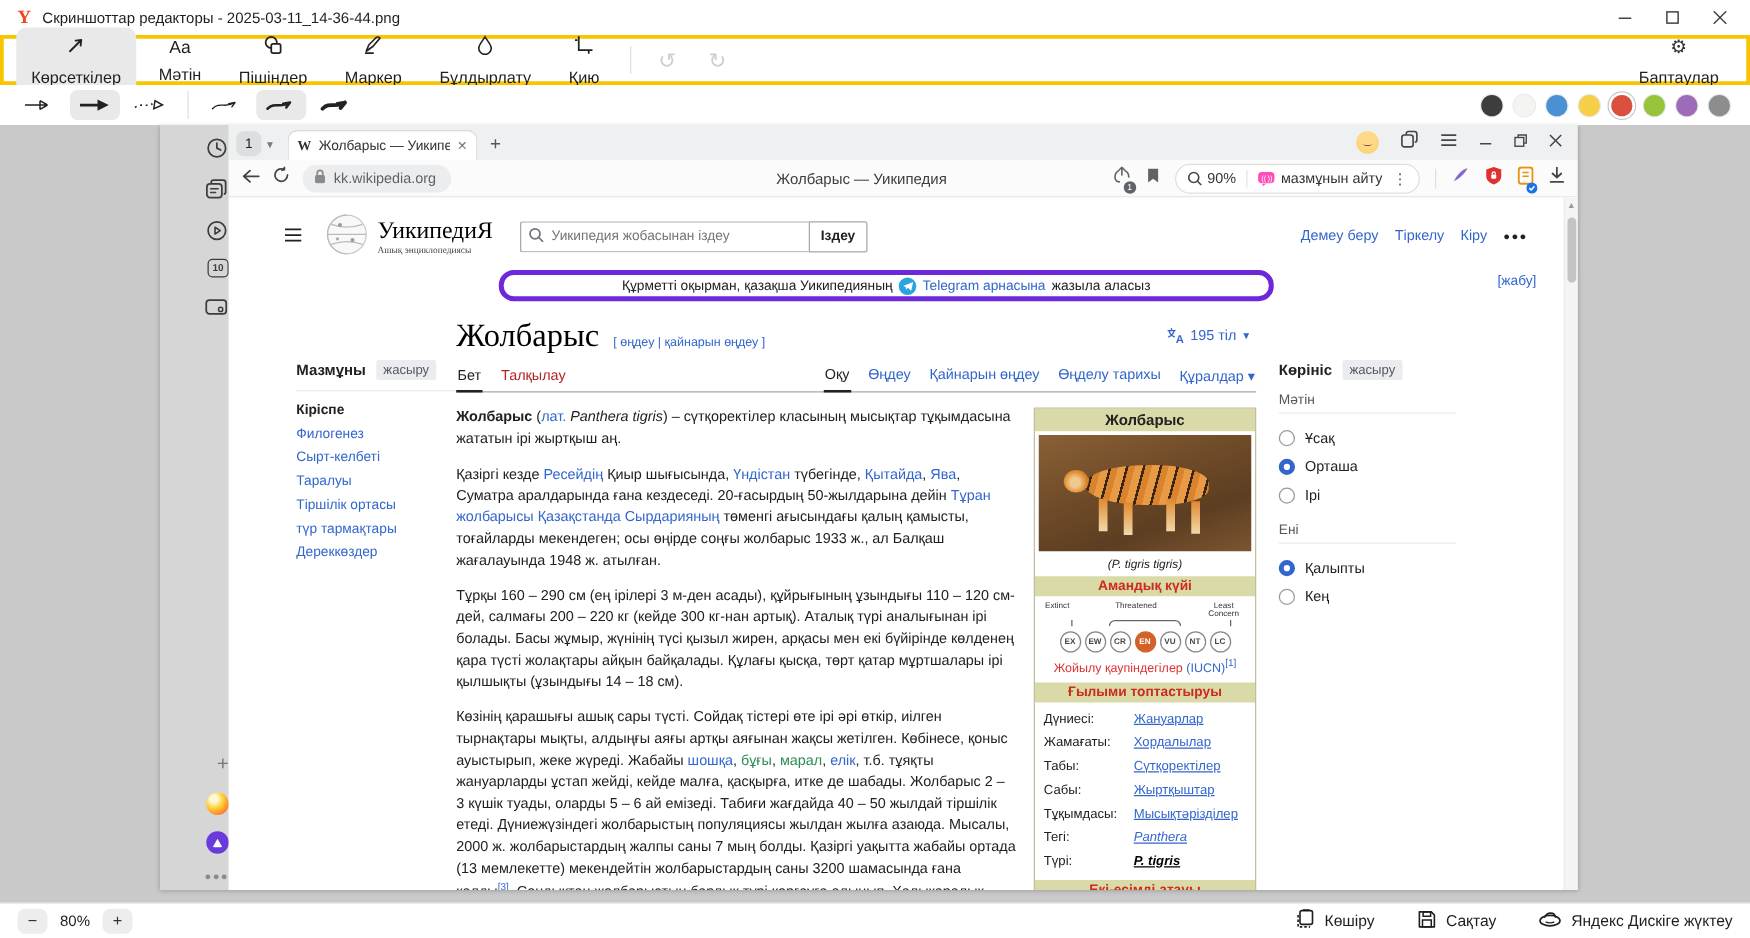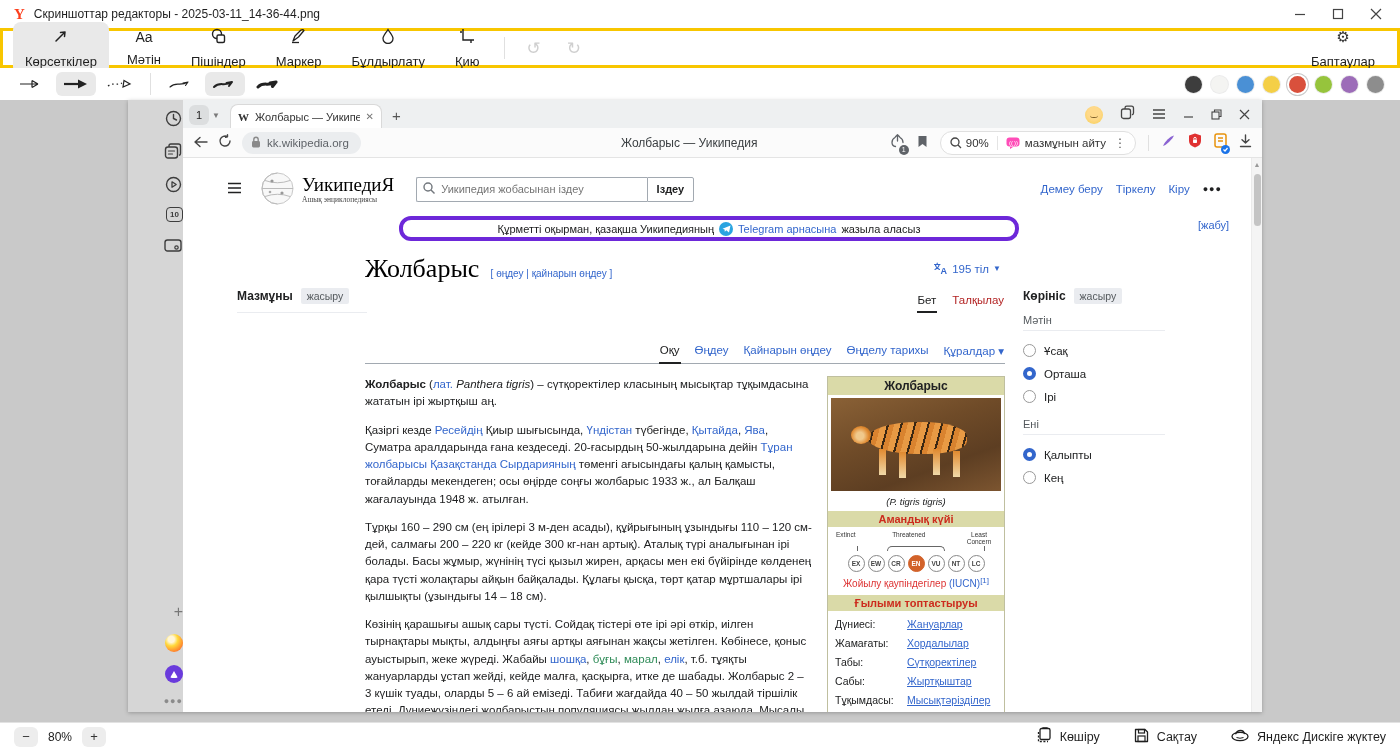--- a/index.html
+++ b/index.html
@@ -100,21 +100,21 @@
   .wtoc .toctitle b { font-size:12px; }
   .chip { background:#eaecf0; border-radius:2px; font-size:10.5px; color:#54595d; padding:2px 6px; }
   .tocitem { font-size:11px; line-height:19px; display:block; }
   .tocitem.current { color:#202122; font-weight:bold; }
 
   .wcontent { position:absolute; left:182px; top:96px; width:640px; }
   .wtitlerow { position:relative; }
   .wtitlerow h1 { font-family:"Liberation Serif",serif; font-weight:normal; font-size:26px; color:#000; display:inline; }
   .editlinks { font-size:10px; margin-left:8px; color:#3366cc; }
   .wlang { position:absolute; right:4px; top:8px; font-size:11.5px; color:#3366cc; display:flex; align-items:center; gap:4px; }
-  .wtabs { display:flex; align-items:flex-end; border-bottom:1px solid #a2a9b1; margin-top:6px; font-size:11.5px; gap:14px; padding-bottom:0;flex-direction:column; }
+  .wtabs { display:flex; align-items:flex-end; border-bottom:1px solid #a2a9b1; margin-top:6px; font-size:11.5px; gap:14px; padding-bottom:0; }
   .wtab { padding:4px 1px 5px; color:#3366cc; }
   .wtab.active { color:#202122; border-bottom:2px solid #202122; margin-bottom:-1px; }
   .wtab.red { color:#b32424; }
   .wtabs .tspacer { flex:1; }
   .wbody { display:flex; margin-top:12px; }
   .paras { width:448px; flex:none; }
   .paras p { margin-bottom:11px; line-height:1.5; }
   .seg-b { font-weight:bold; }
   .seg-i { font-style:italic; }
   .seg-l { color:#3366cc; }
@@ -476,20 +476,29 @@
             <span class="blue">Telegram арнасына</span>
             <span>жазыла аласыз</span>
           </div>
           <a class="wclose">[жабу]</a>
 
           <div class="wtoc">
             <div class="toctitle">
               <b>Мазмұны</b>
               <span class="chip">жасыру</span>
             </div>
+            <div>
+                <span class="tocitem current">Кіріспе</span>
+                <span class="tocitem blue">Филогенез</span>
+                <span class="tocitem blue">Сырт-келбеті</span>
+                <span class="tocitem blue">Таралуы</span>
+                <span class="tocitem blue">Тіршілік ортасы</span>
+                <span class="tocitem blue">түр тармақтары</span>
+                <span class="tocitem blue">Дереккөздер</span>
+              </div>
           </div>
 
           <div class="wcontent">
             <div class="wtitlerow">
               <h1>Жолбарыс</h1>
               <span class="editlinks">[ өңдеу | қайнарын өңдеу ]</span>
               <span class="wlang">
                 <svg width="15" height="13" viewBox="0 0 15 13">
                     <path d="M1.5 2.5 H7 M4.2 1 V2.5 M2.2 2.5 Q3 6 6.5 7.5 M6.3 2.5 Q5.5 6 2 7.5" fill="none" stroke="#36c" stroke-width="1.1" stroke-linecap="round"></path>
                     <text x="7.5" y="12" font-size="9" fill="#36c" font-weight="bold" font-family="sans-serif">A</text>

